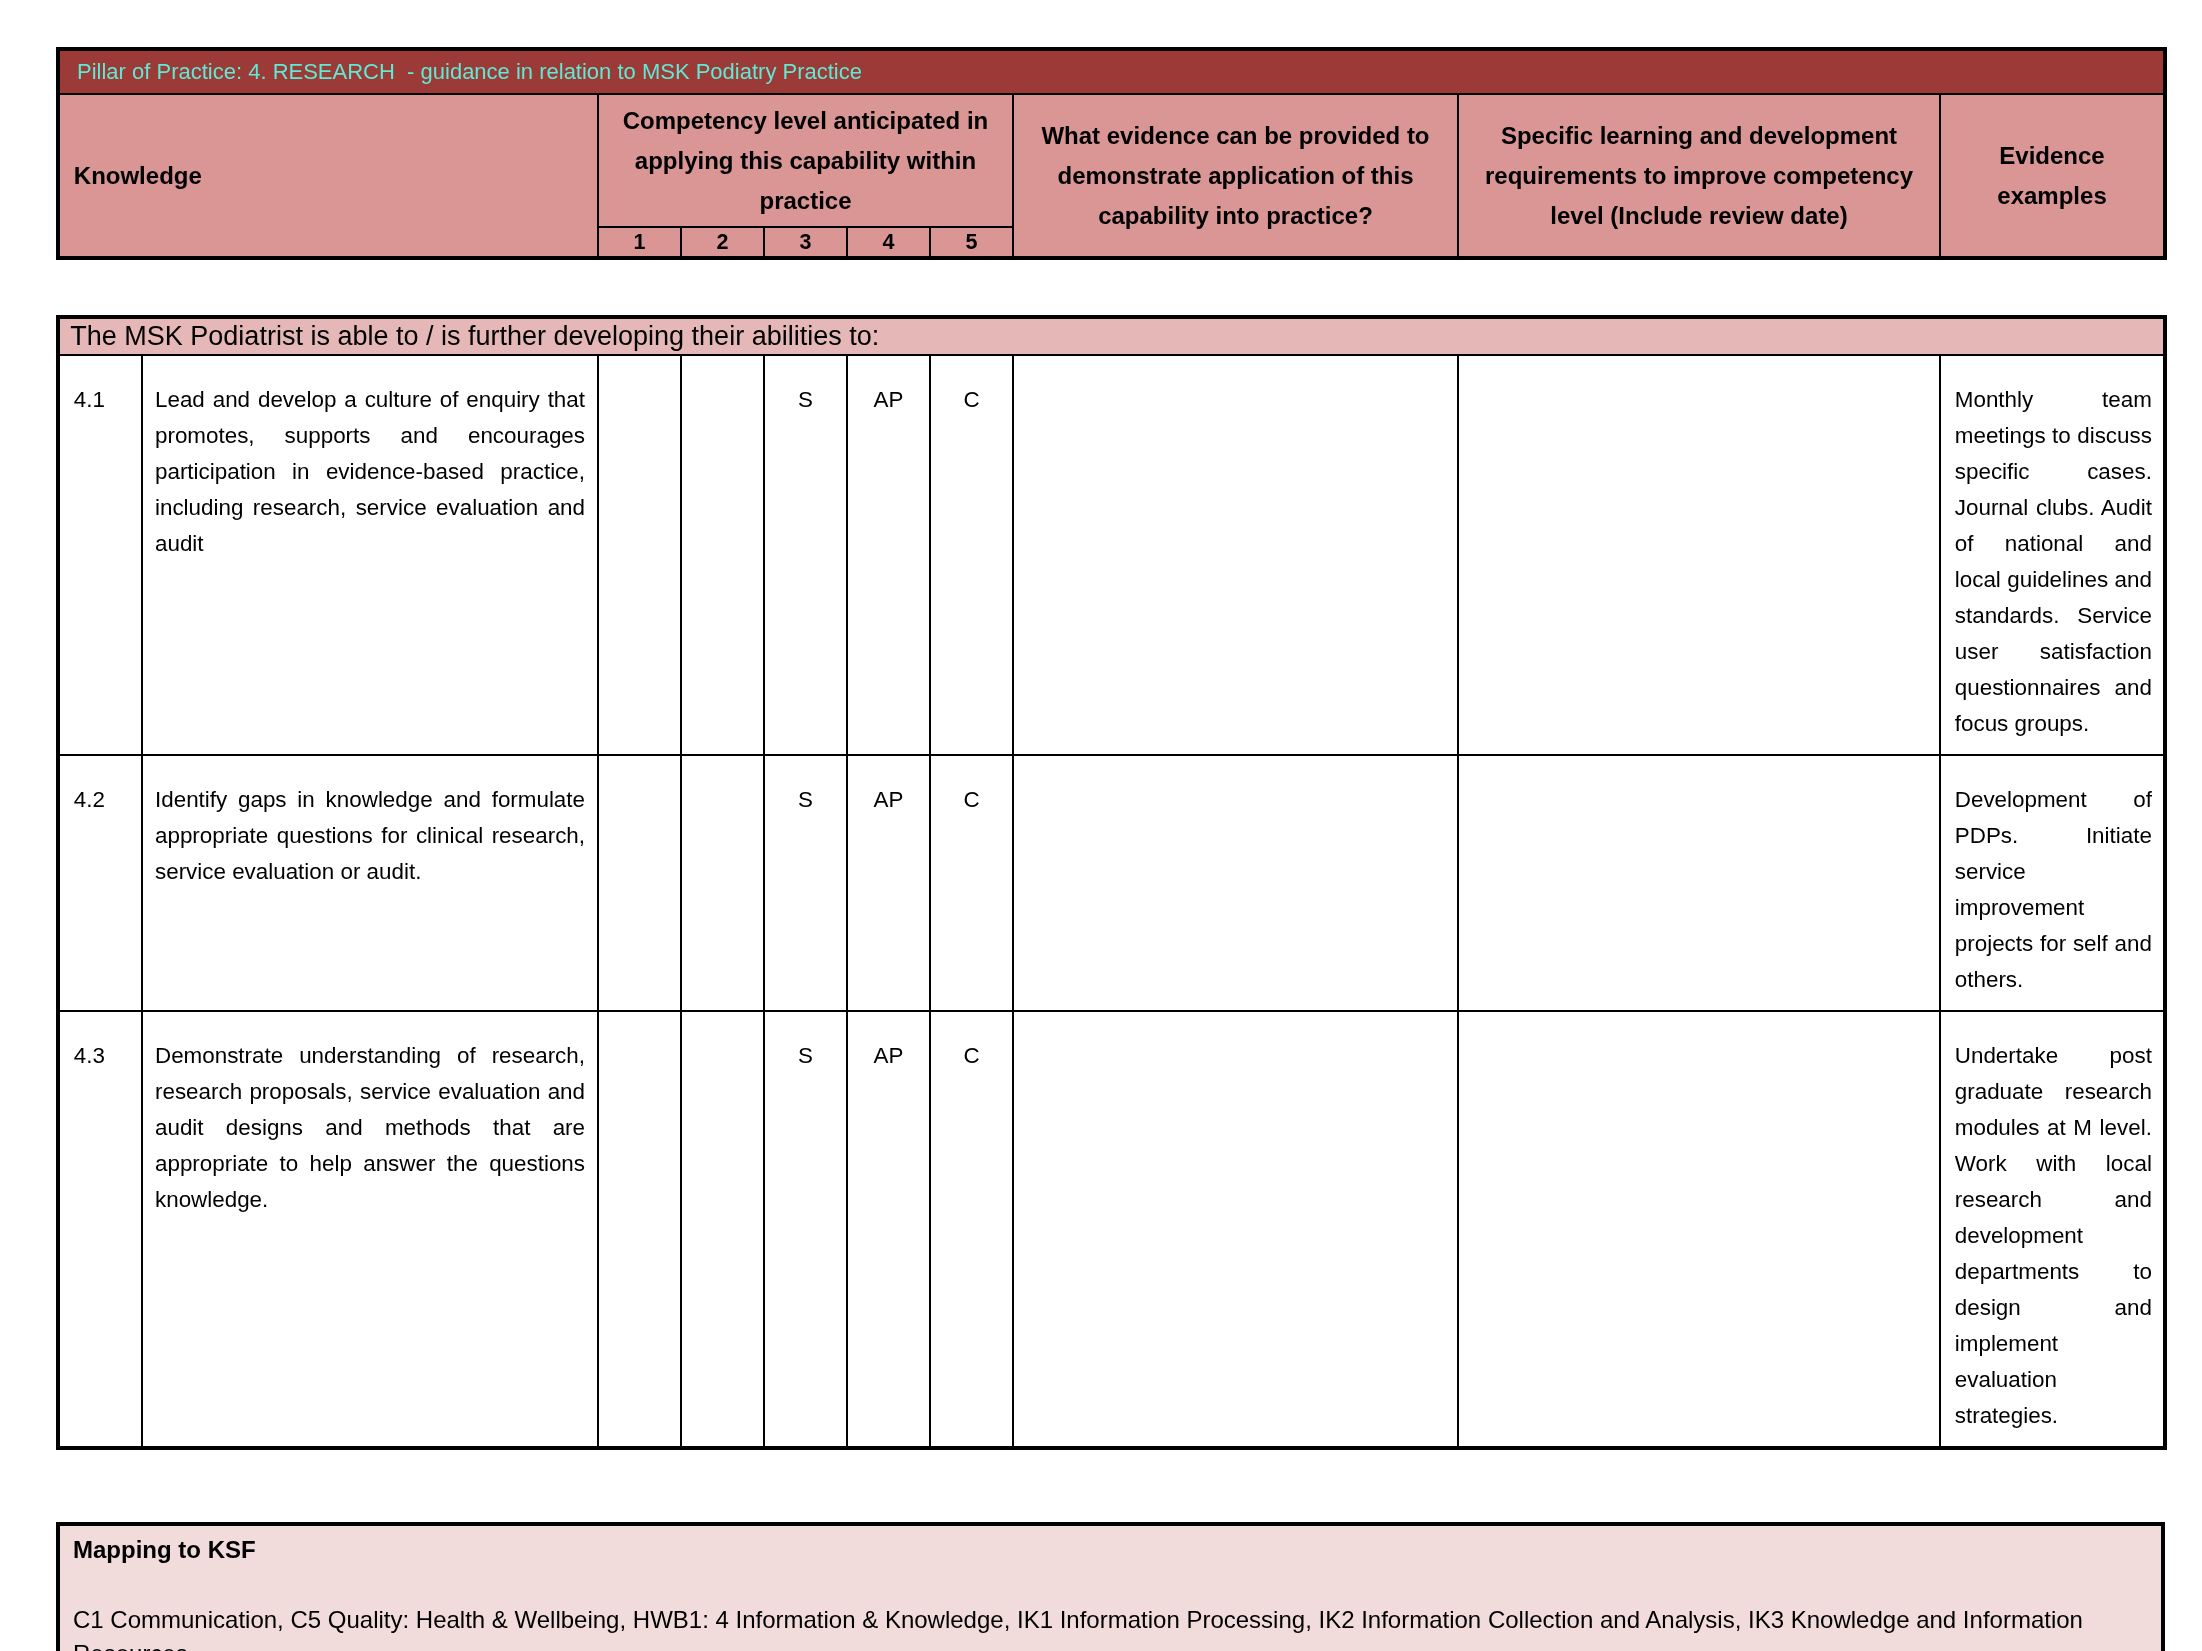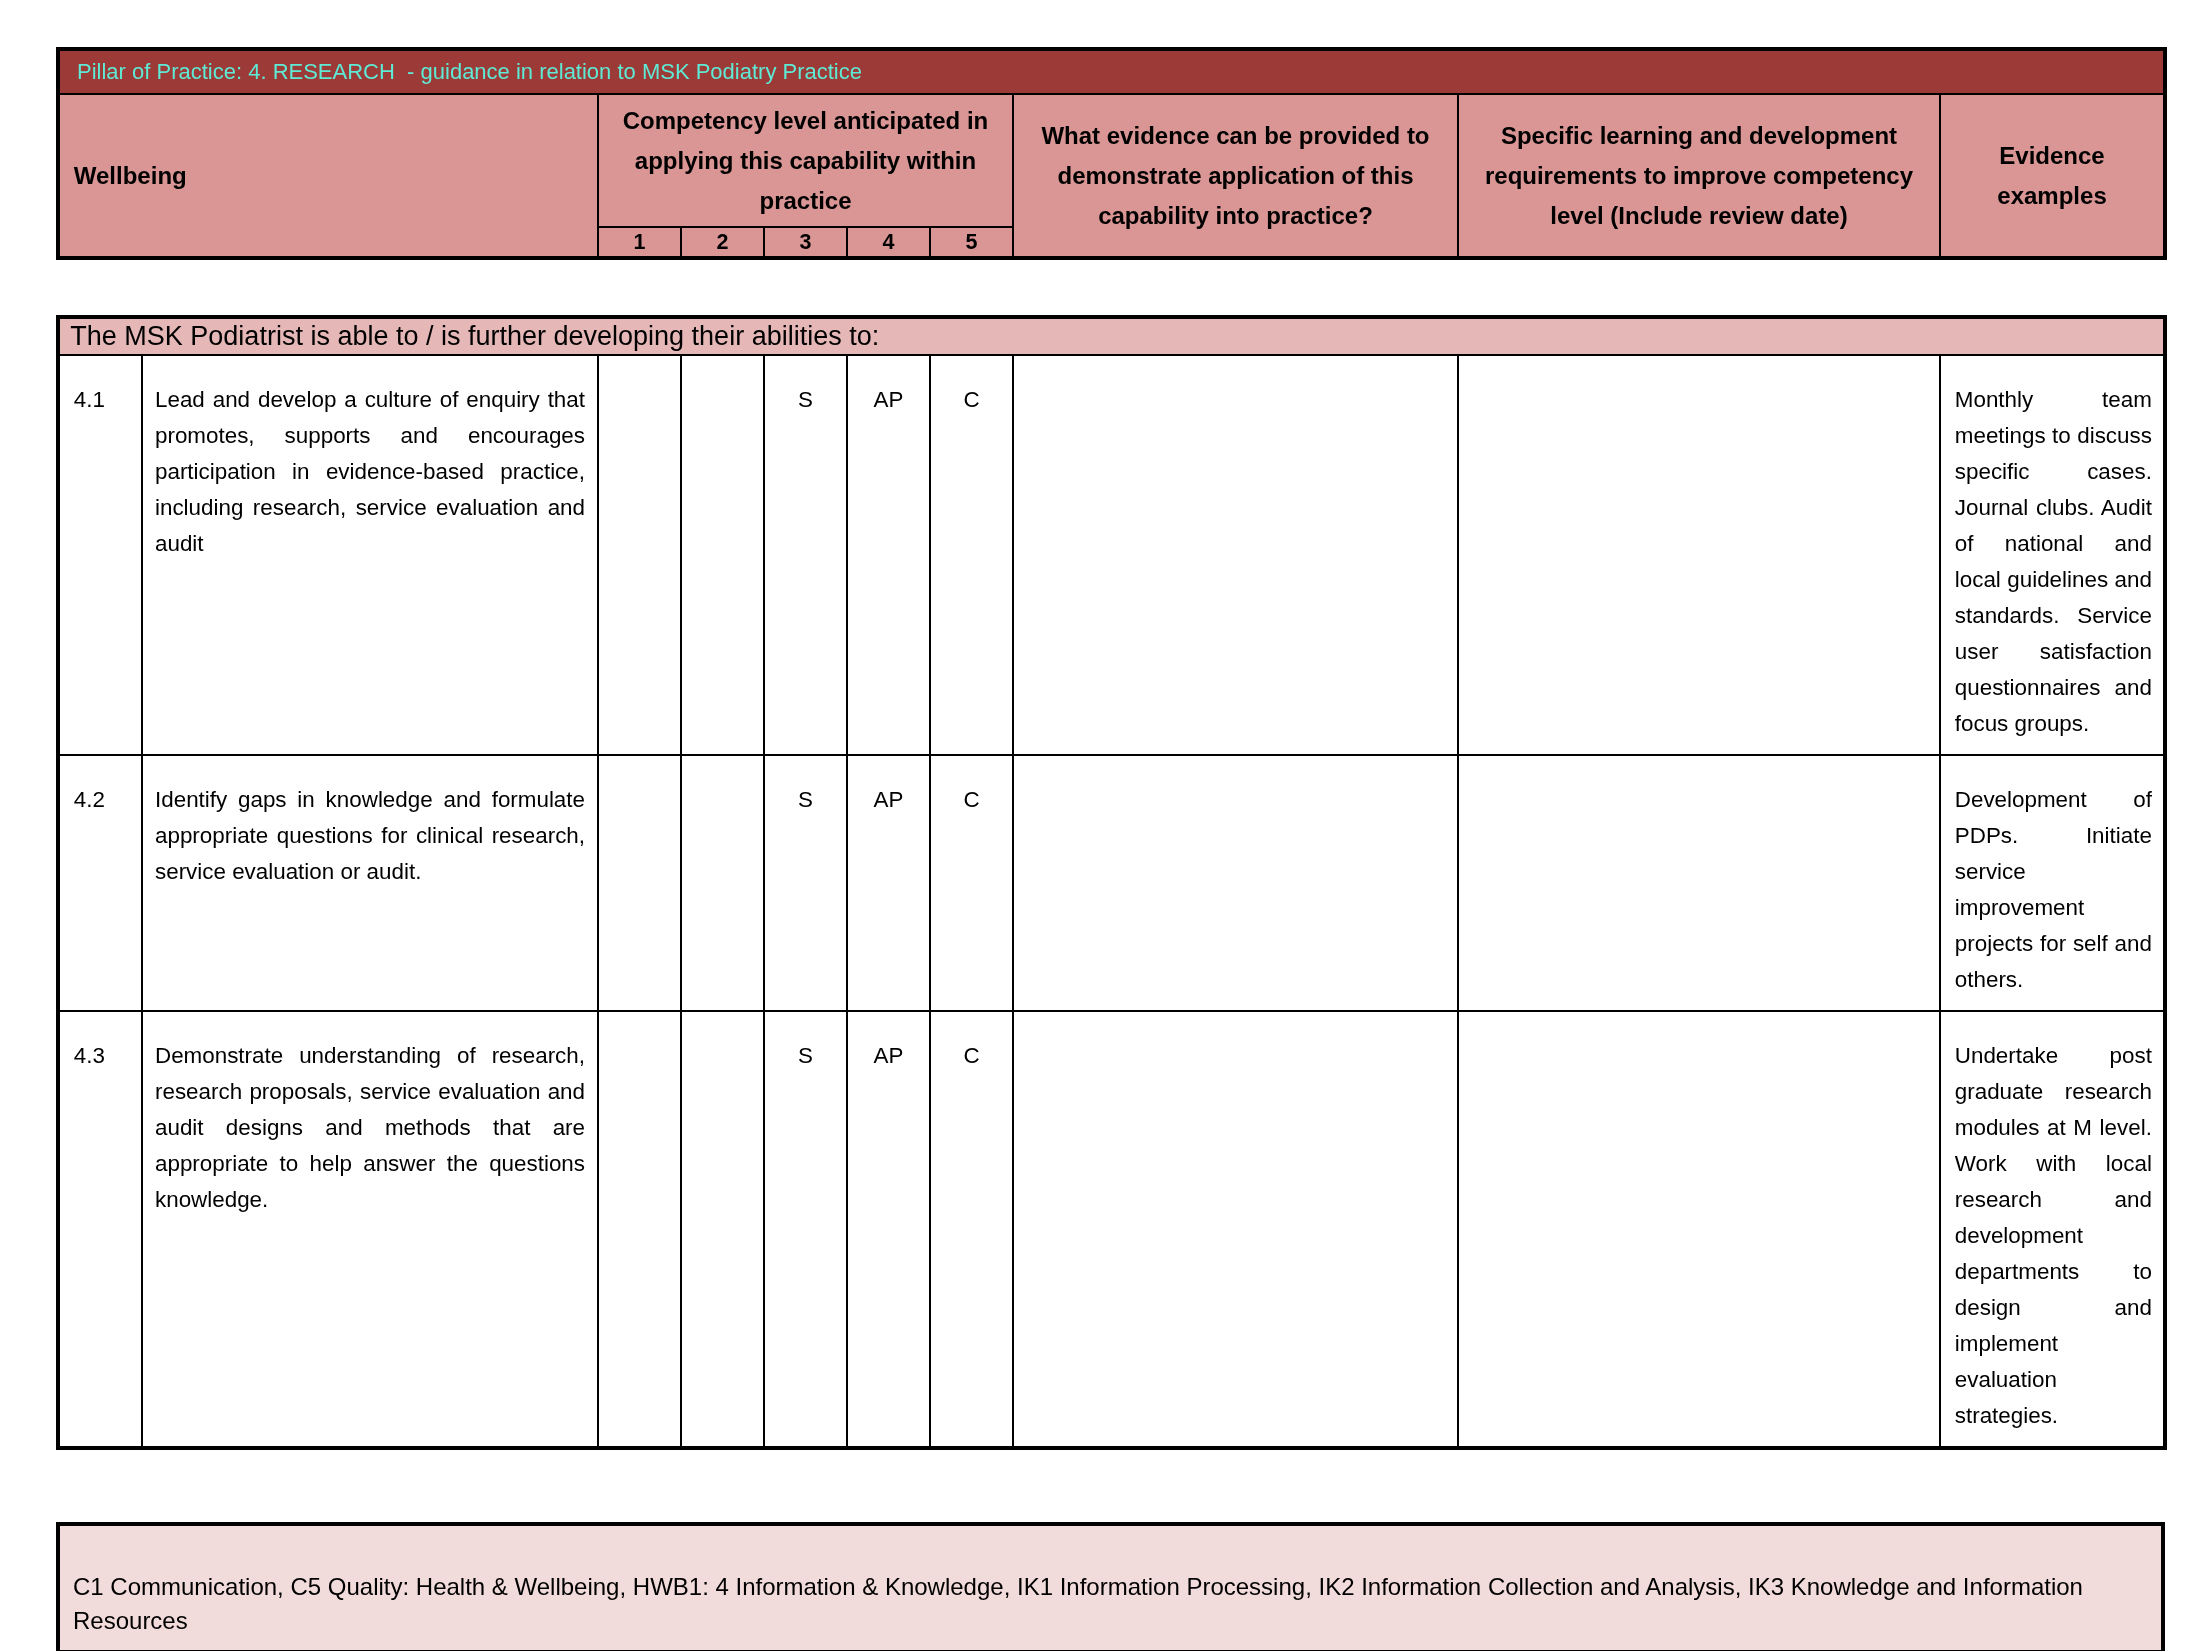--- a/index.html
+++ b/index.html
@@ -138,21 +138,21 @@
         <col style="width:83px">
       <col style="width:445px">
       <col style="width:482px">
       <col style="width:225px">
     </colgroup>
     <tbody>
         <tr class="title-row">
       <td colspan="9">Pillar of Practice: 4. RESEARCH  - guidance in relation to MSK Podiatry Practice</td>
     </tr>
     <tr class="head-row">
-      <td class="cap-head" rowspan="2">Wellbeing</td>
+      <td class="cap-head" rowspan="2">Knowledge</td>
       <td colspan="5">Competency level anticipated in applying this capability within practice</td>
       <td rowspan="2">What evidence can be provided to demonstrate application of this capability into practice?</td>
       <td rowspan="2">Specific learning and development requirements to improve competency level (Include review date)</td>
       <td rowspan="2">Evidence examples</td>
     </tr>
     <tr class="nums-row">
       <td>1</td>
       <td>2</td>
       <td>3</td>
       <td>4</td>
@@ -214,17 +214,18 @@
       <td class="lvl">AP</td>
       <td class="lvl">C</td>
       <td class="blank"></td>
       <td class="blank"></td>
       <td class="extext">Undertake post graduate research modules at M level. Work with local research and development departments to design and implement evaluation strategies.</td>
     </tr>
   </tbody>
     </table>
 
   <div class="mapping">
+    <div class="map-head">Mapping to KSF</div>
     <div class="map-text">C1 Communication, C5 Quality: Health &amp; Wellbeing, HWB1: 4 Information &amp; Knowledge, IK1 Information Processing, IK2 Information Collection and Analysis, IK3 Knowledge and Information Resources</div>
   </div>
 
 </div>
 
 
 </body></html>

